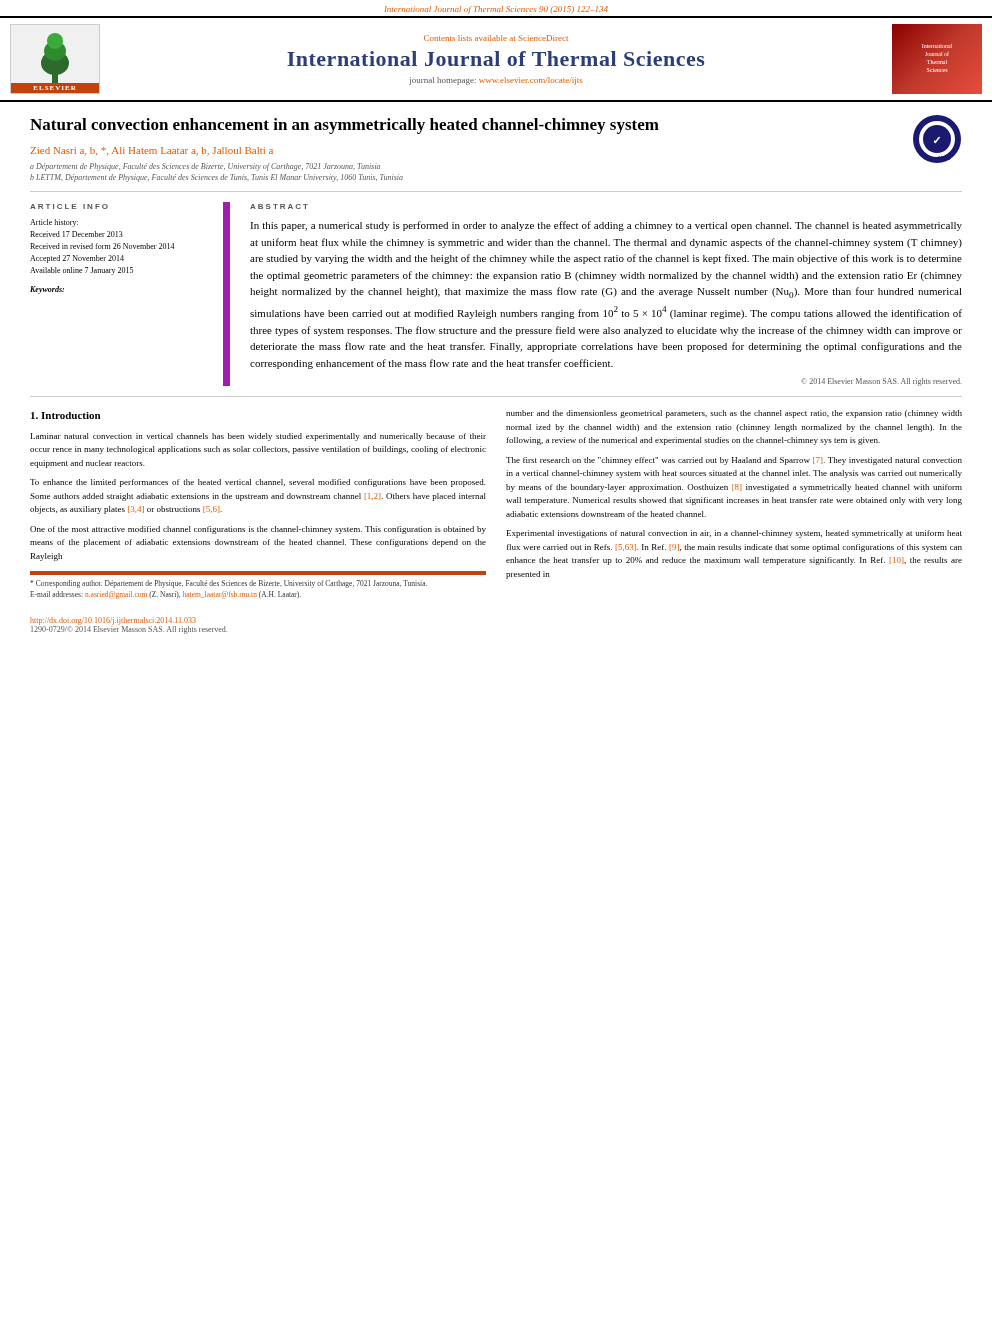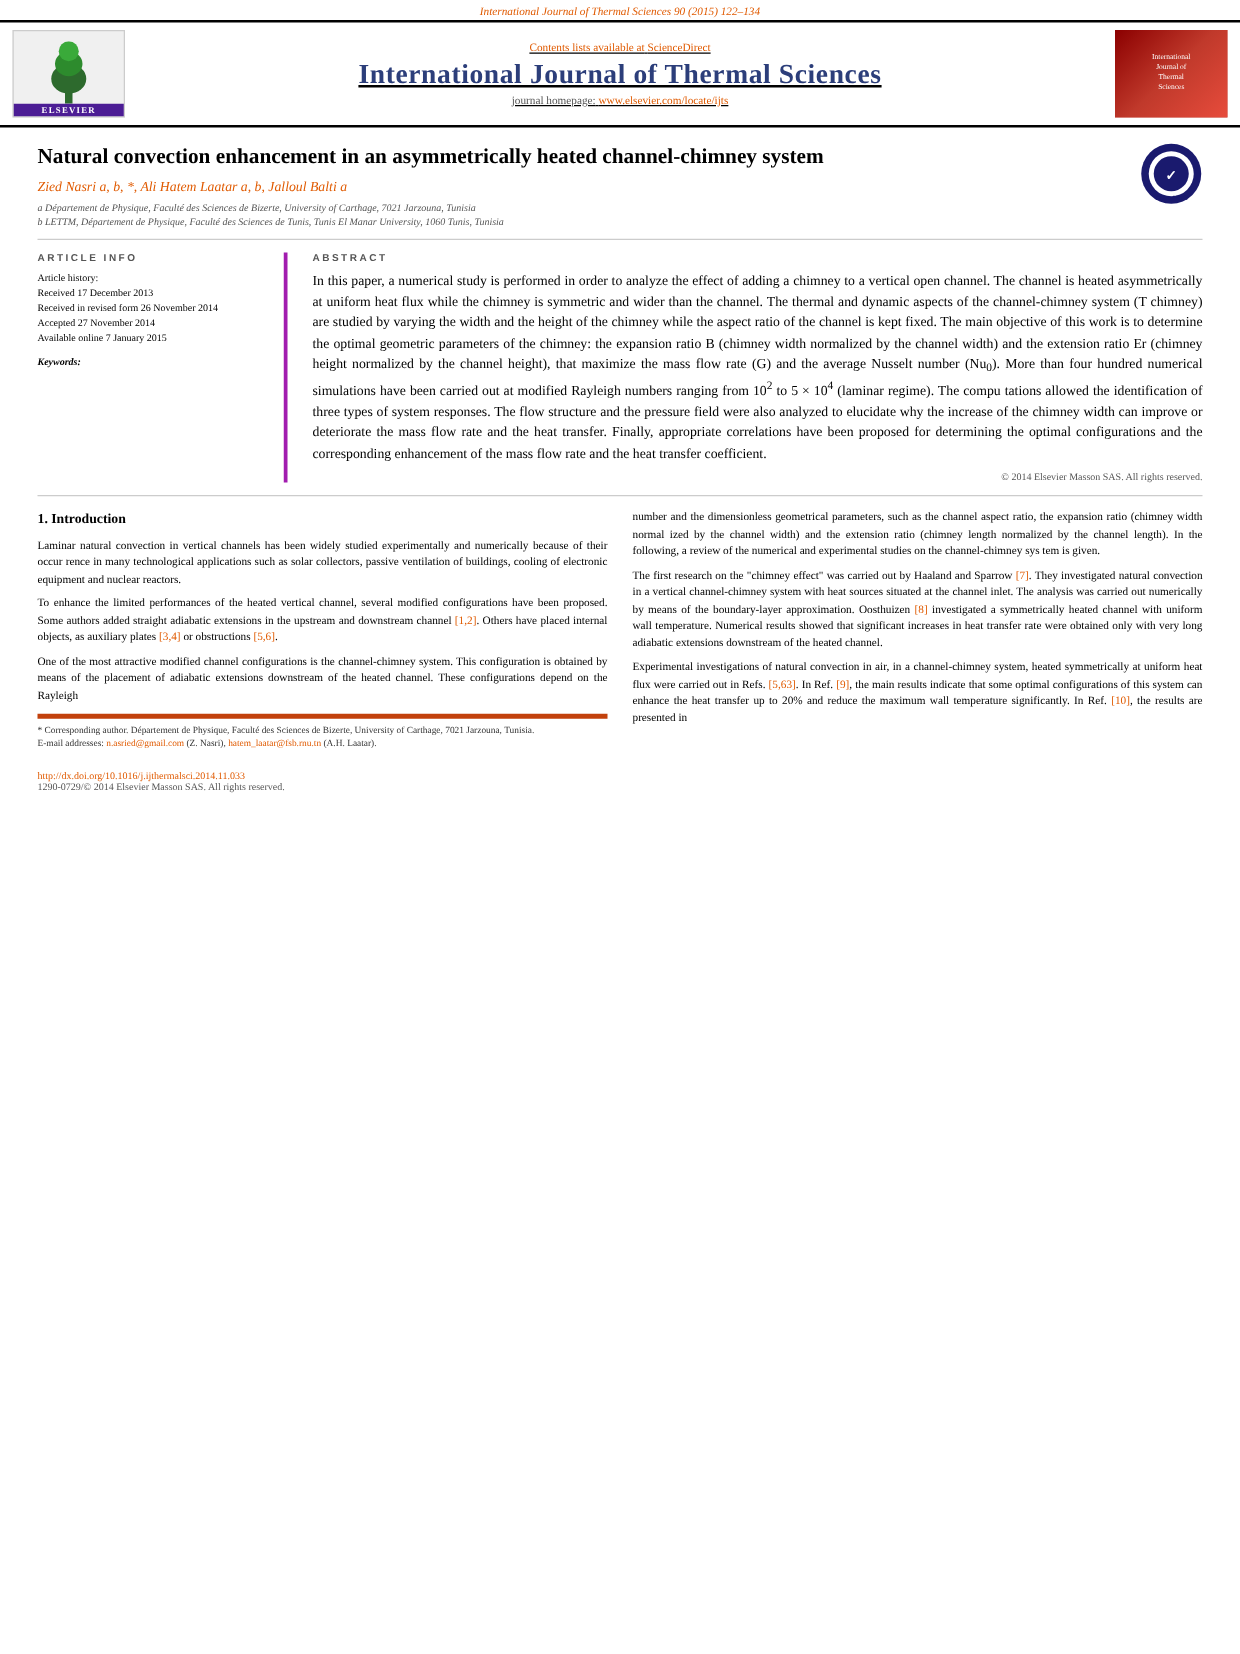--- a/index.html
+++ b/index.html
@@ -35,33 +35,32 @@
       height: 70px;
       background: #f0f0f0;
       border: 1px solid #ccc;
       display: flex;
       flex-direction: column;
       align-items: center;
       justify-content: flex-end;
       flex-shrink: 0;
     }
     .elsevier-logo {
-      background: #4c1d95;
+      background: #c2410c;
       color: white;
       font-size: 7px;
       font-weight: bold;
       padding: 1px 4px;
       width: 100%;
       text-align: center;
       letter-spacing: 1px;
     }
     .journal-header .center-content {
       flex: 1;
       text-align: center;
-      text-decoration: underline;
     }
     .sciencedirect-link {
       font-size: 9px;
       color: #e05a00;
       margin-bottom: 3px;
     }
     .sciencedirect-link a { color: #e05a00; text-decoration: none; }
     .journal-title {
       font-size: 22px;
       font-weight: bold;
@@ -116,21 +115,20 @@
       font-size: 17px;
       font-weight: bold;
       color: #000;
       line-height: 1.3;
       margin-bottom: 8px;
     }
     .authors {
       font-size: 11px;
       color: #e05a00;
       margin-bottom: 5px;
-      font-style: italic;
     }
     .affiliations {
       font-size: 8px;
       color: #555;
       line-height: 1.4;
       font-style: italic;
     }
     .crossmark {
       width: 50px;
       height: 50px;
@@ -141,21 +139,21 @@
     
     .two-col {
       display: flex;
       gap: 20px;
       padding: 10px 0;
       border-bottom: 1px solid #ccc;
     }
     .article-info {
       width: 200px;
       flex-shrink: 0;
-      border-right: 3px solid #a21caf;
+      border-right: 7px solid #a21caf;
       padding-right: 12px;
     }
     .article-info h3 {
       font-size: 8px;
       font-weight: bold;
       letter-spacing: 2px;
       text-transform: uppercase;
       color: #555;
       margin-bottom: 6px;
       font-family: Arial, sans-serif;

